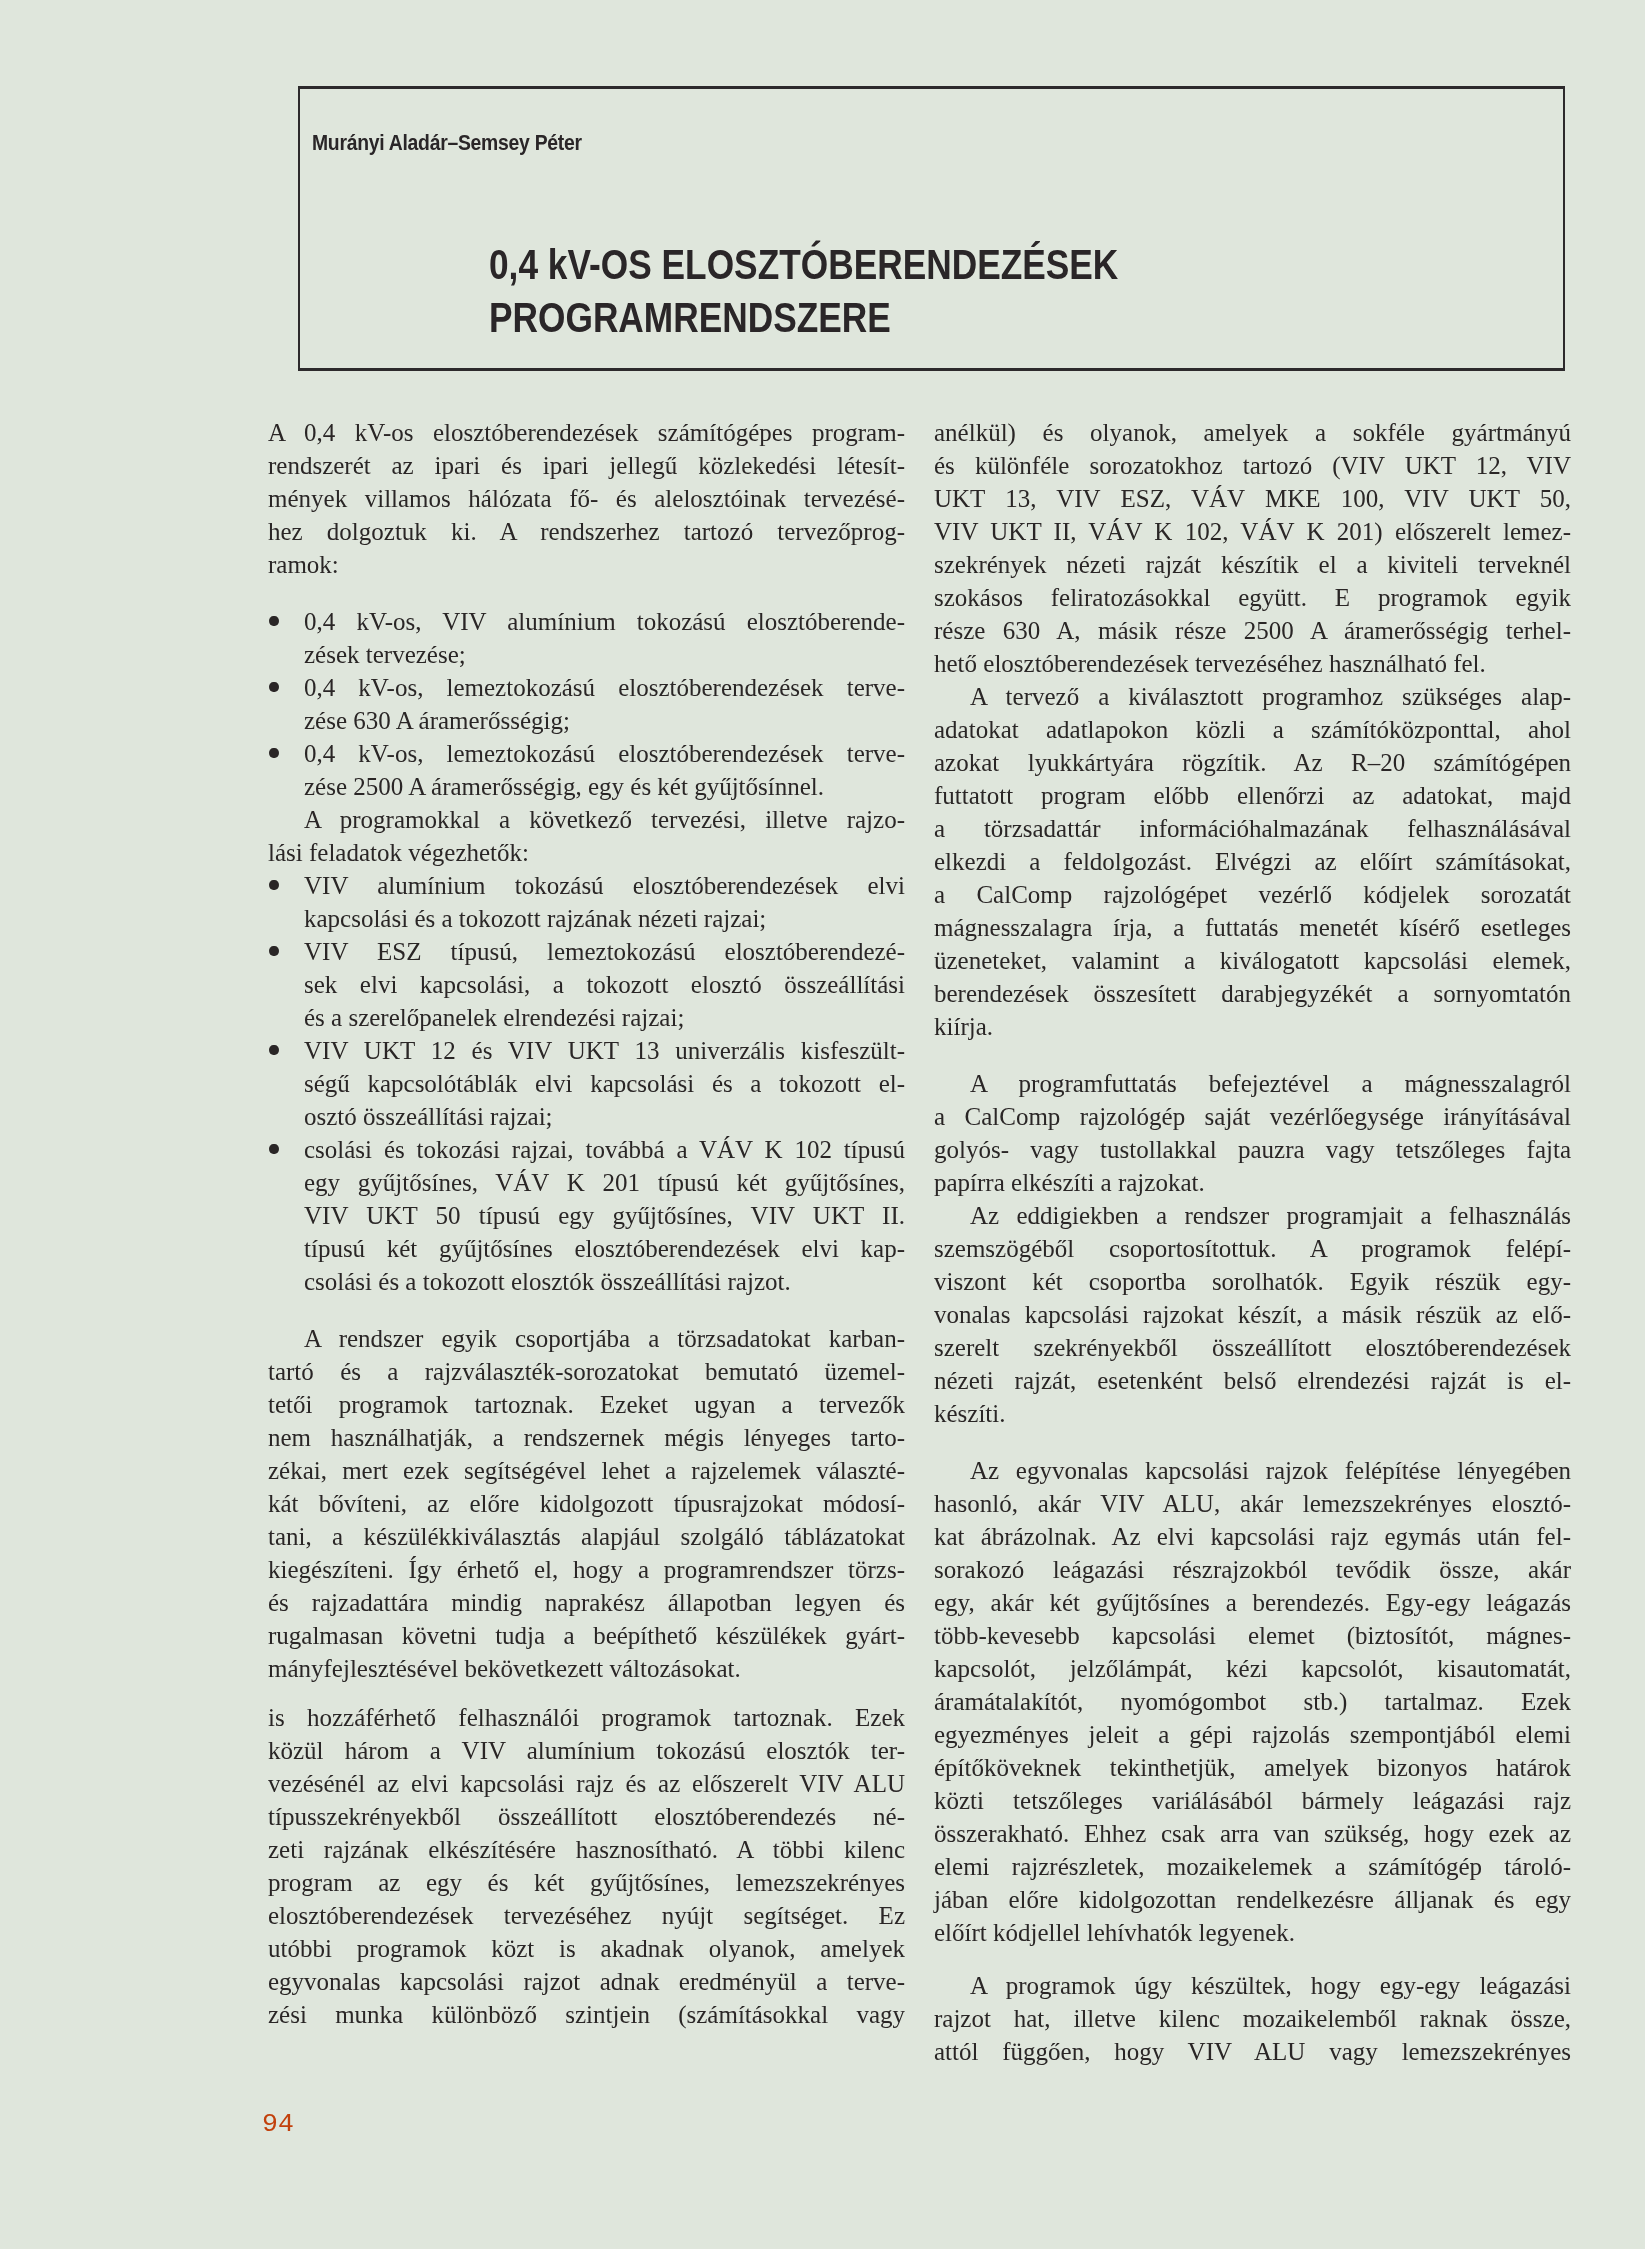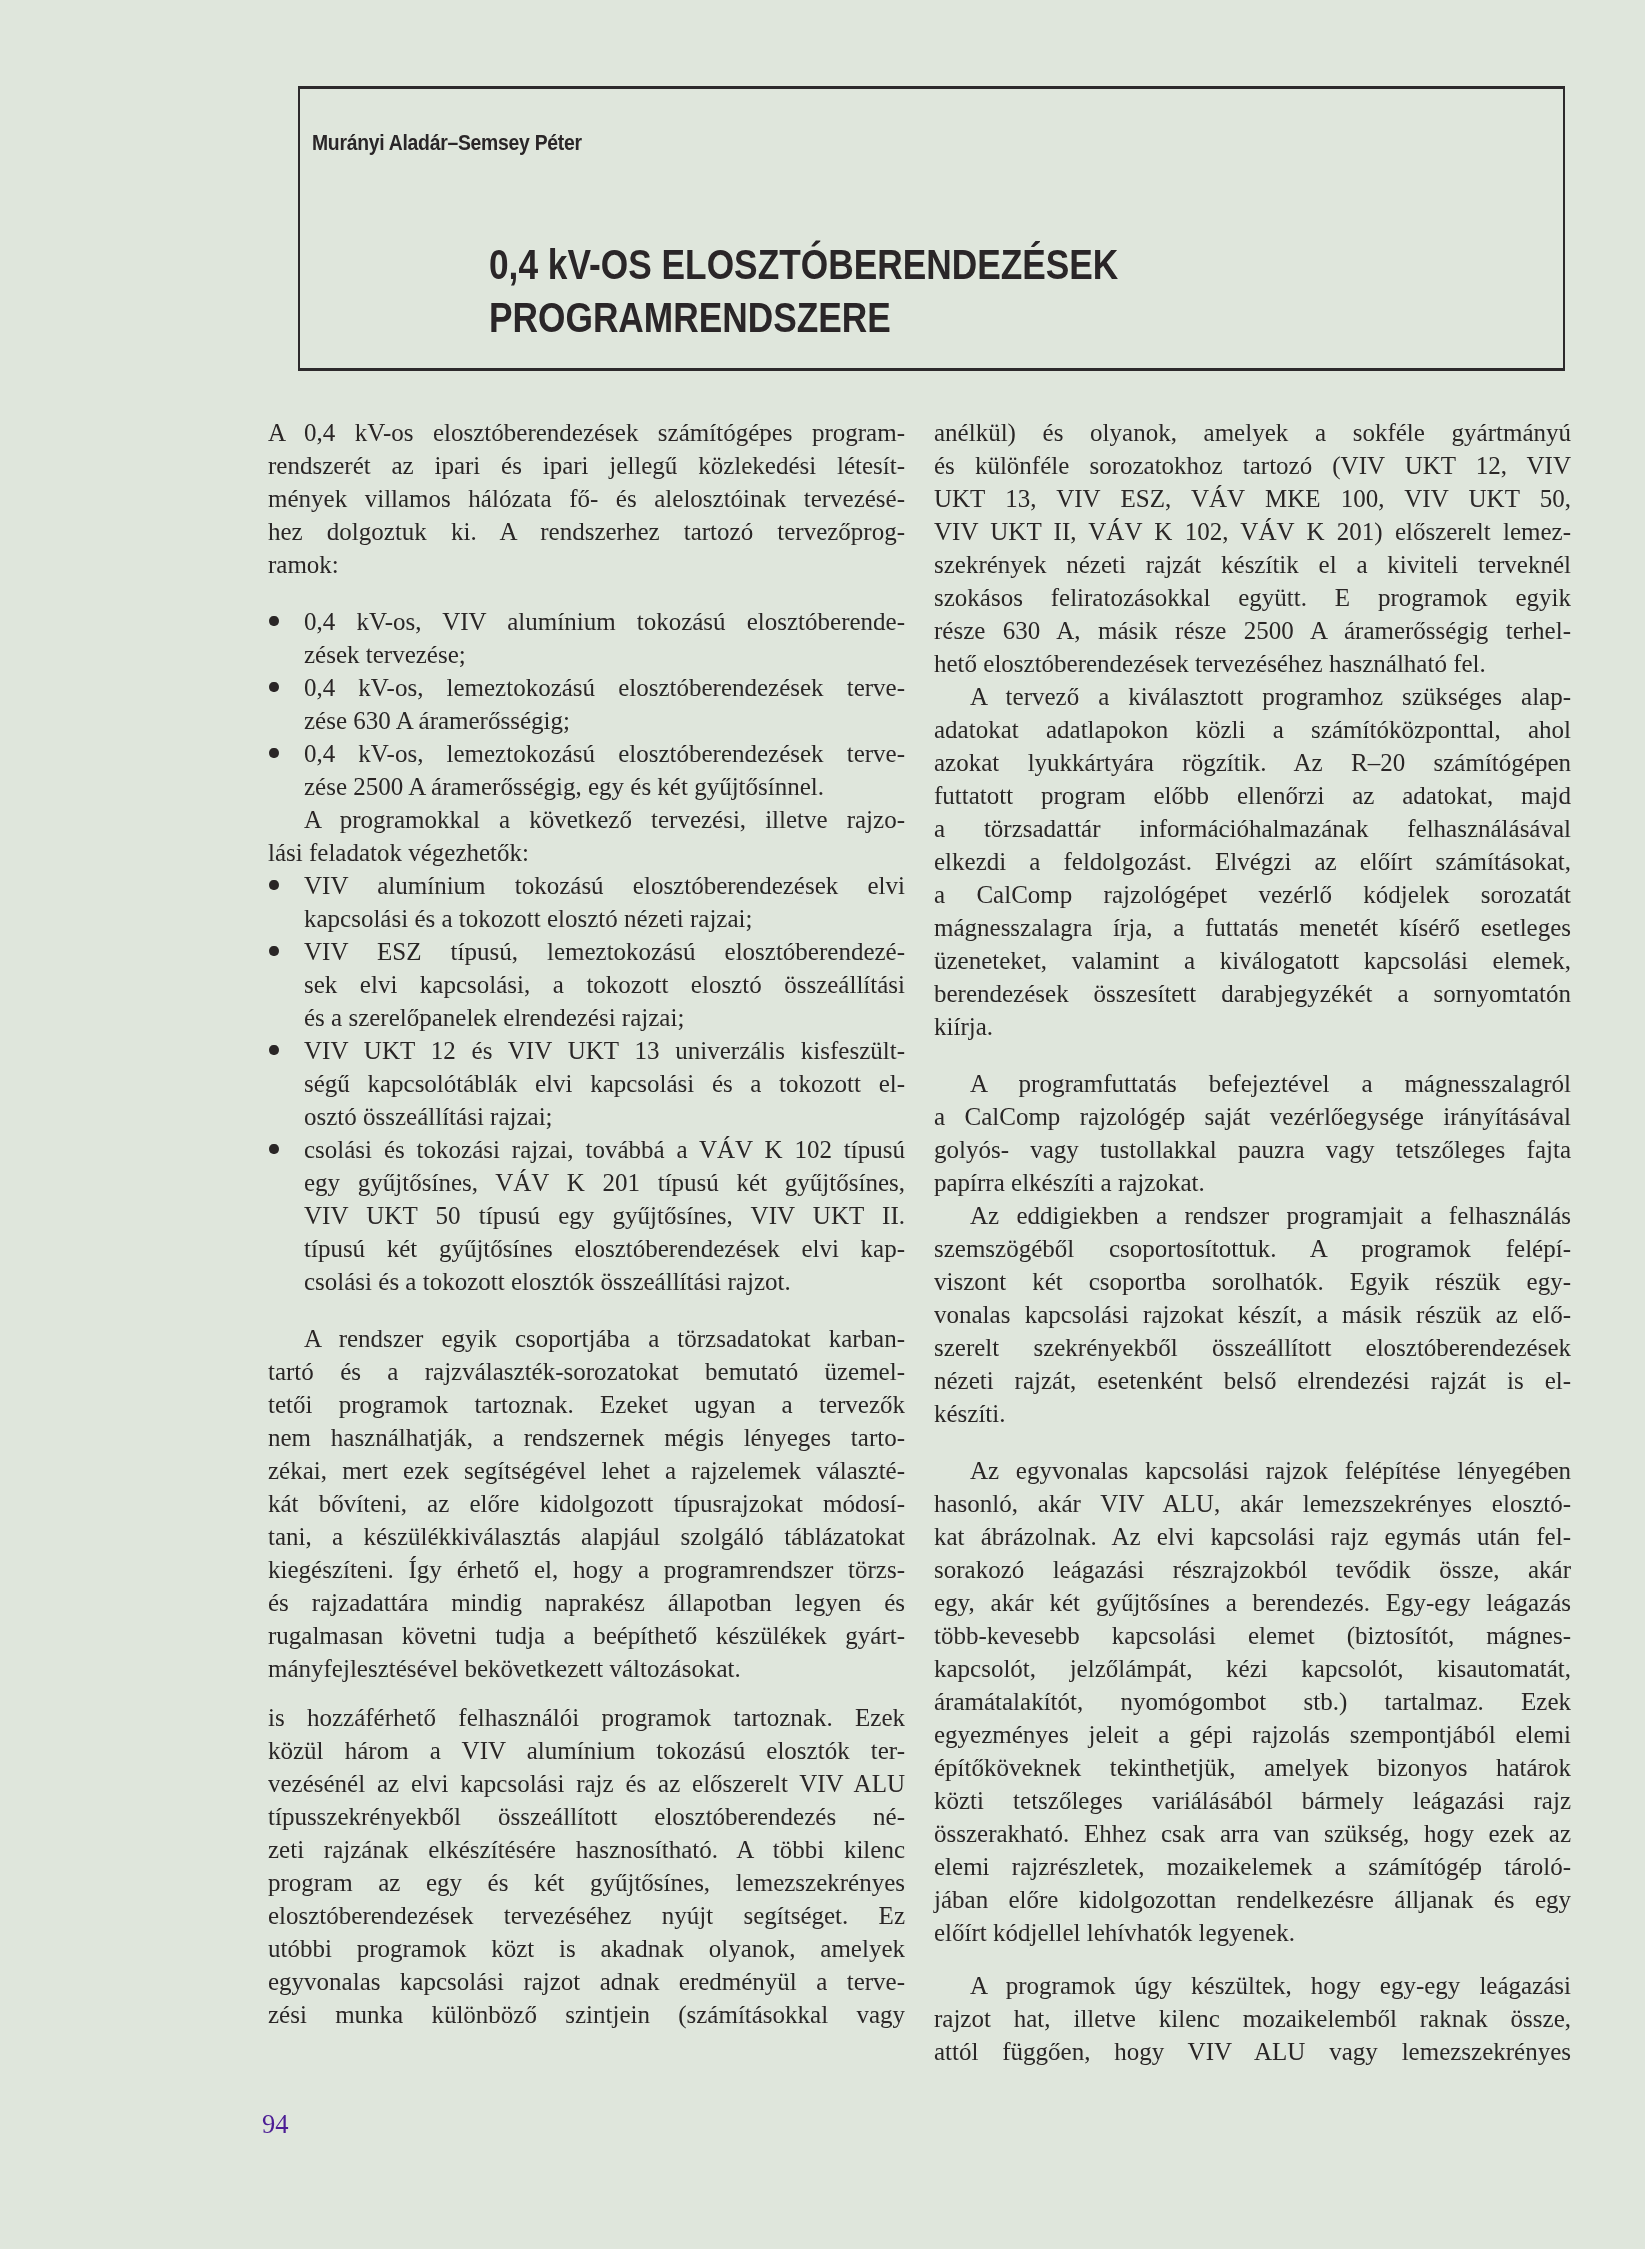--- a/index.html
+++ b/index.html
@@ -104,22 +104,22 @@
   }
   .spacer-s { height: 16px; }
   .spacer-m { height: 20px; }
   .spacer-l { height: 24px; }
 
   .page-number {
     position: absolute;
     left: 262px;
     top: 2109px;
     font-size: 26.5px;
-    font-family: Liberation Serif, serif;
-    color: #4c1d95;
+    font-family: Liberation Mono, monospace;
+    color: #c2410c;
   }
 </style>
 </head>
 <body>
 
 <div class="page">
 
   <div class="header-box">
     <div class="author">Murányi Aladár–Semsey Péter</div>
     <div class="title">
@@ -160,21 +160,21 @@
 
     <div>
         <span class="line indent">A programokkal a következő tervezési, illetve rajzo-</span>
         <span class="line last">lási feladatok végezhetők:</span>
       </div>
 
     <div class="bullet-list">
         <div class="bullet-item">
           <span class="bullet-dot"></span>
           <span class="line">VIV alumínium tokozású elosztóberendezések elvi</span>
-          <span class="line last">kapcsolási és a tokozott elosztó nézeti rajzai;</span>
+          <span class="line last">kapcsolási és a tokozott rajzának nézeti rajzai;</span>
         </div>
         <div class="bullet-item">
           <span class="bullet-dot"></span>
           <span class="line">VIV ESZ típusú, lemeztokozású elosztóberendezé-</span>
           <span class="line">sek elvi kapcsolási, a tokozott elosztó összeállítási</span>
           <span class="line last">és a szerelőpanelek elrendezési rajzai;</span>
         </div>
         <div class="bullet-item">
           <span class="bullet-dot"></span>
           <span class="line">VIV UKT 12 és VIV UKT 13 univerzális kisfeszült-</span>

